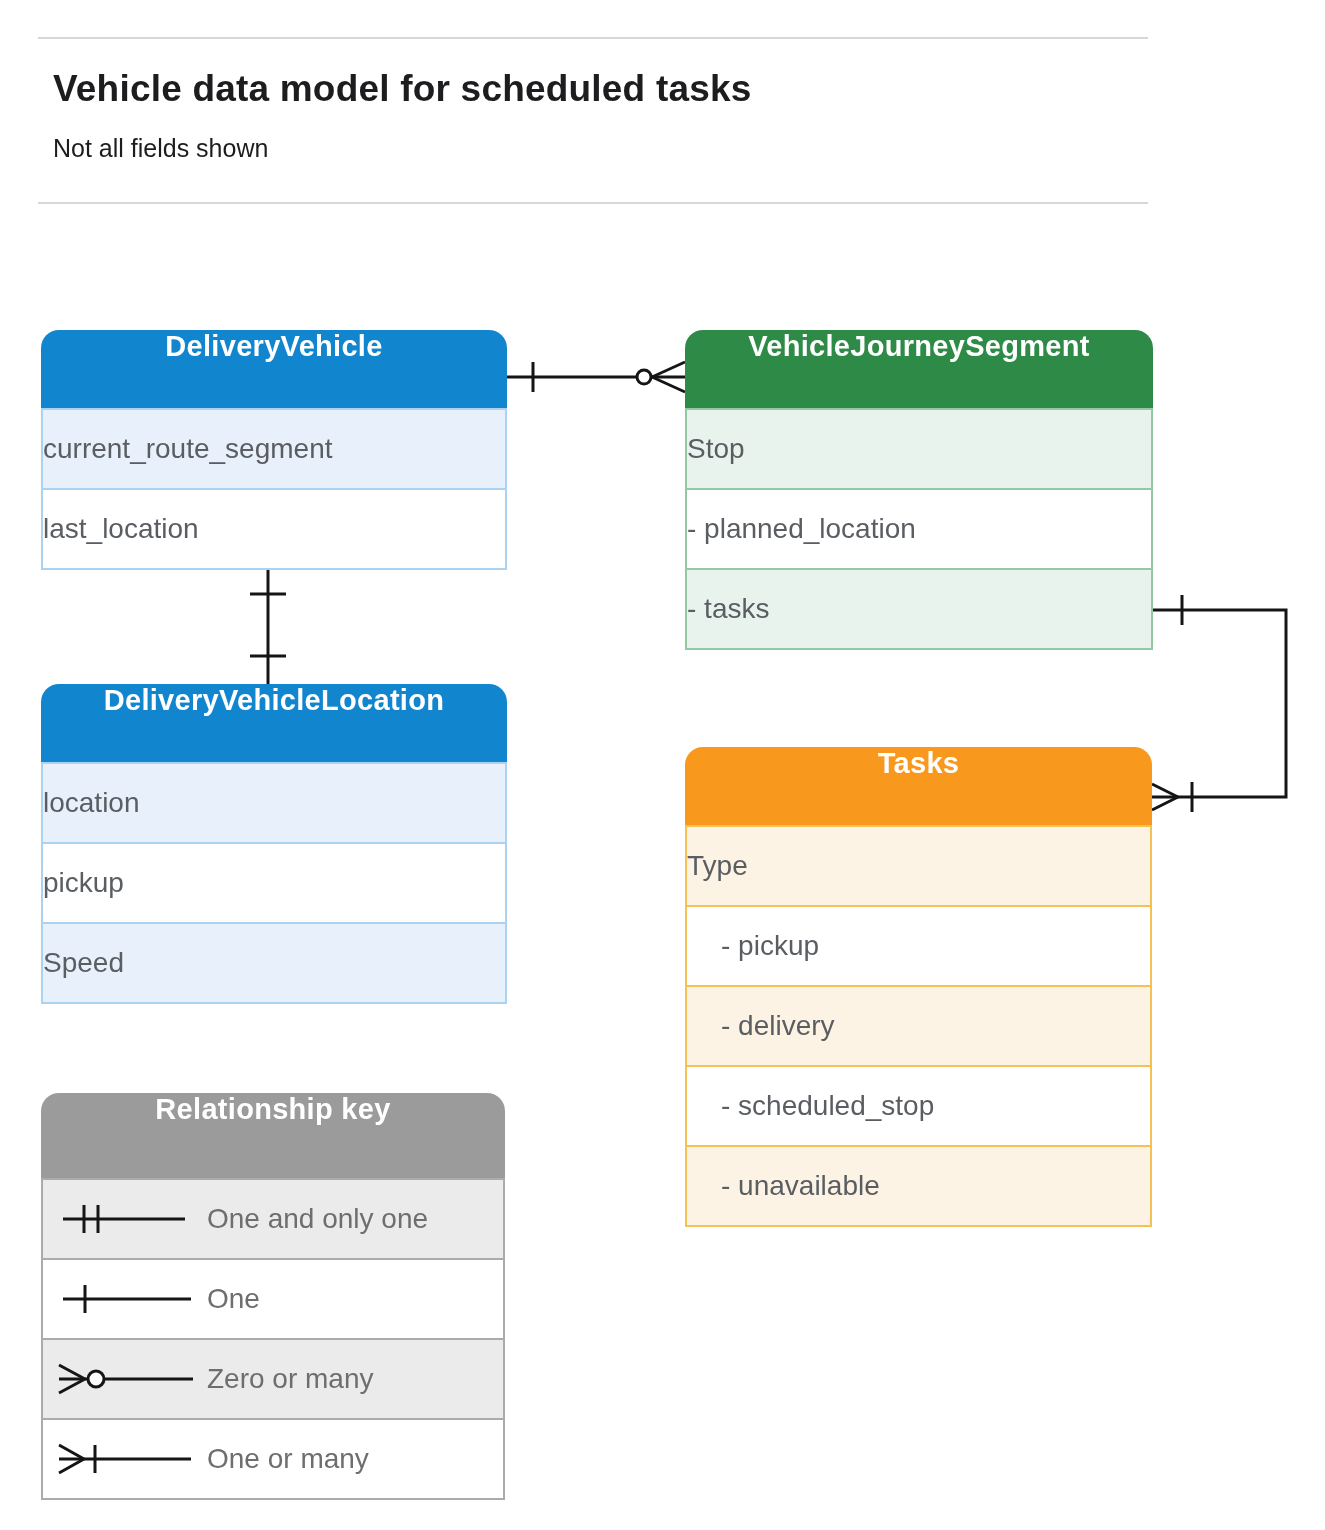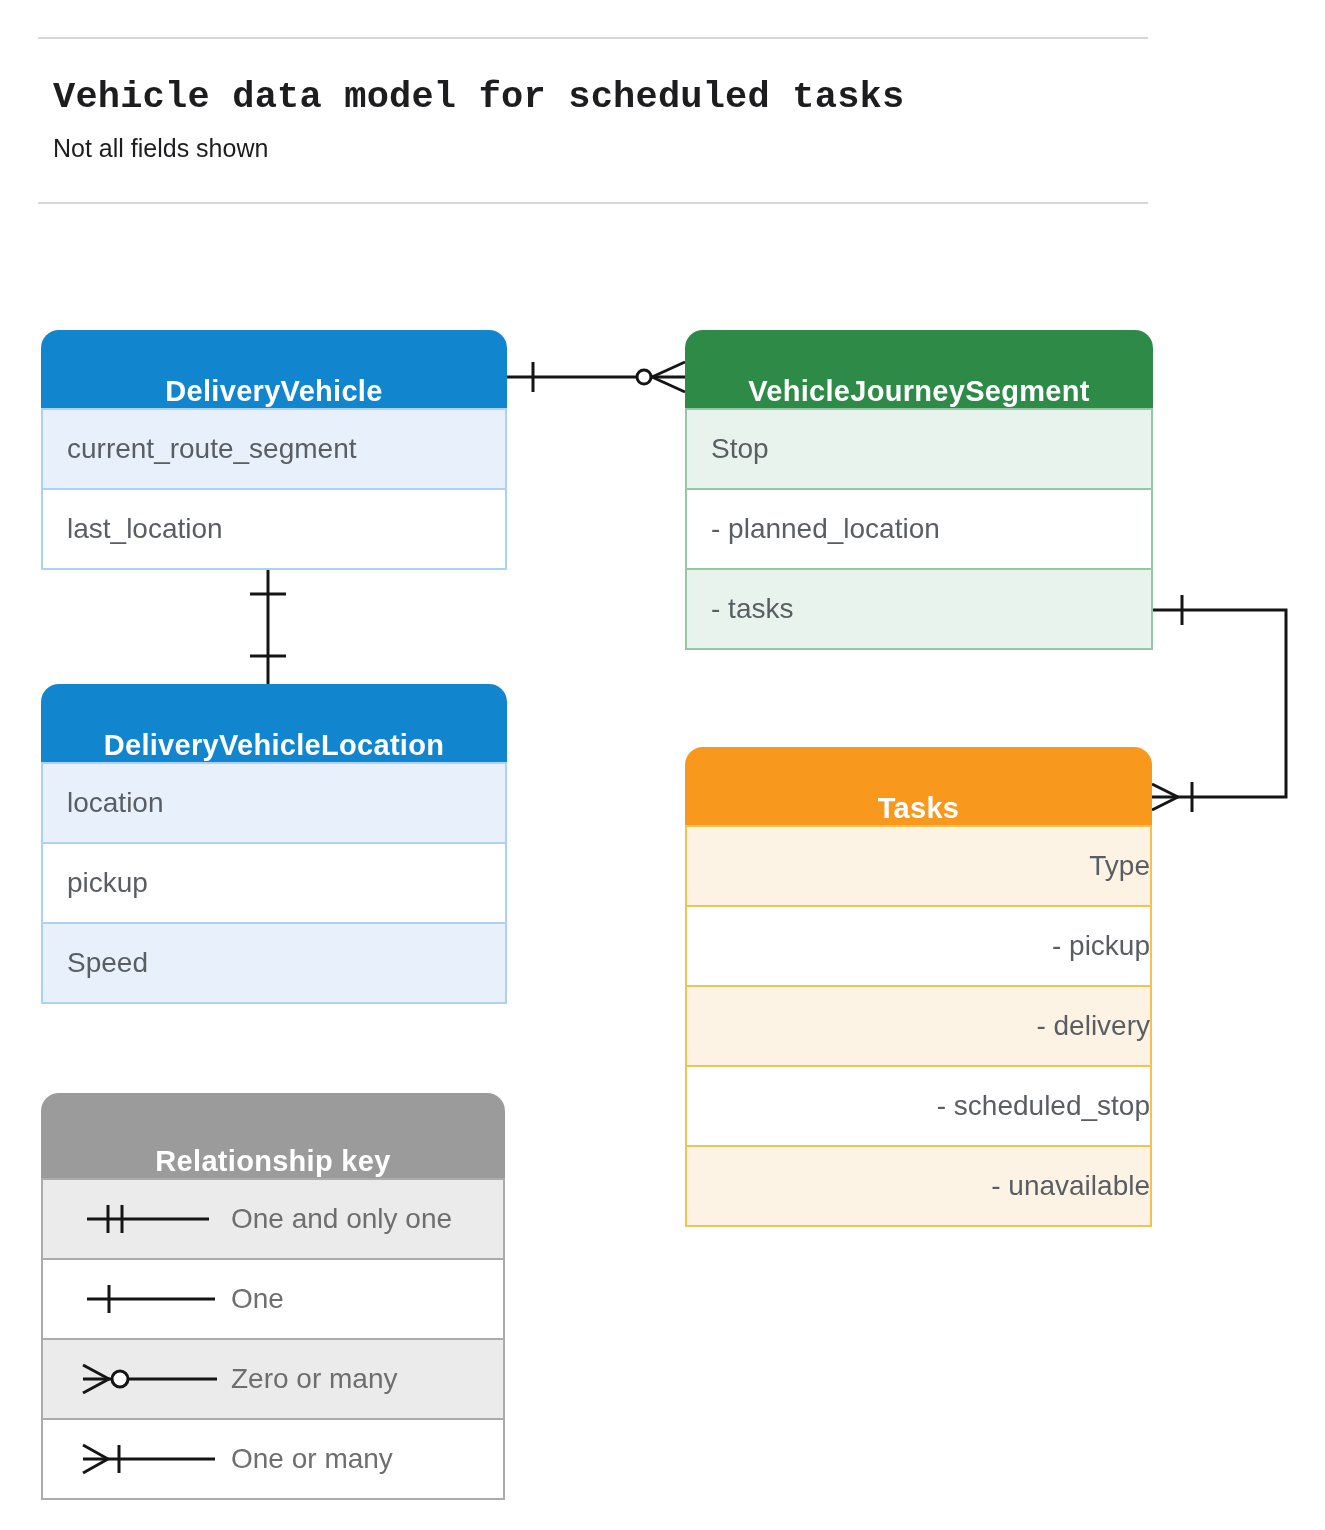--- a/index.html
+++ b/index.html
@@ -4,46 +4,46 @@
 <style>
   html,body{margin:0;padding:0;background:#ffffff;}
   #canvas{
     position:relative;width:1325px;height:1530px;background:#ffffff;
     font-family:"Liberation Sans",sans-serif;overflow:hidden;
   }
   .rule{position:absolute;left:38px;width:1110px;height:2px;background:var(--rule);}
   #rule-top{top:37px;}
   #rule-bottom{top:202px;}
   #page-title{
-    position:absolute;left:53px;top:76px;font-size:37px;font-weight:700;
-    color:var(--title_text);letter-spacing:.2px;font-family:Liberation Mono, monospace;
+    position:absolute;left:53px;top:68px;font-size:37px;font-weight:700;
+    color:var(--title_text);letter-spacing:.2px;
   }
   #page-subtitle{
     position:absolute;left:53px;top:134px;font-size:25px;color:var(--title_text);
   }
   .entity{position:absolute;}
   .entity .ehead{
-    height:78px;border-radius:18px 18px 0 0;display:flex;align-items:flex-end;
+    height:78px;border-radius:18px 18px 0 0;display:flex;align-items:flex-start;
     justify-content:center;color:#fff;font-weight:700;font-size:29px;letter-spacing:.3px;
   }
   .entity .row{
-    height:78px;display:flex;align-items:center;padding-left:24px;
+    height:78px;display:flex;align-items:center;
     font-size:28px;color:var(--row_text);background:#fff;
     border-style:solid;border-width:0 2px 2px 2px;
   }
   .entity .row.first{border-top-width:2px;}
   .entity .row.indent{padding-left:34px;}
   .blue   .ehead{background:var(--blue);}
   .blue   .row{border-color:var(--blue_border);}
   .blue   .row.tint{background:var(--blue_light);}
   .green  .ehead{background:var(--green);}
   .green  .row{border-color:var(--green_border);}
   .green  .row.tint{background:var(--green_light);}
   .orange .ehead{background:var(--orange);}
-  .orange .row{border-color:var(--orange_border);justify-content:flex-end;}
+  .orange .row{border-color:var(--orange_border);}
   .orange .row.tint{background:var(--orange_light);}
   .gray   .ehead{background:var(--gray);height:85px;}
   .gray   .row{border-color:var(--gray_border);color:var(--legend_text);}
   .gray   .row.tint{background:var(--gray_light);}
   .legend-row svg{flex:0 0 auto;margin-right:14px;}
   .legend-row .sym{stroke:var(--line);stroke-width:3;}
   #connectors{position:absolute;left:0;top:0;pointer-events:none;}
   #connectors line, #connectors path{stroke:var(--line);stroke-width:3;fill:none;}
   #connectors circle{stroke:var(--line);stroke-width:3;fill:#fff;}
 </style>

